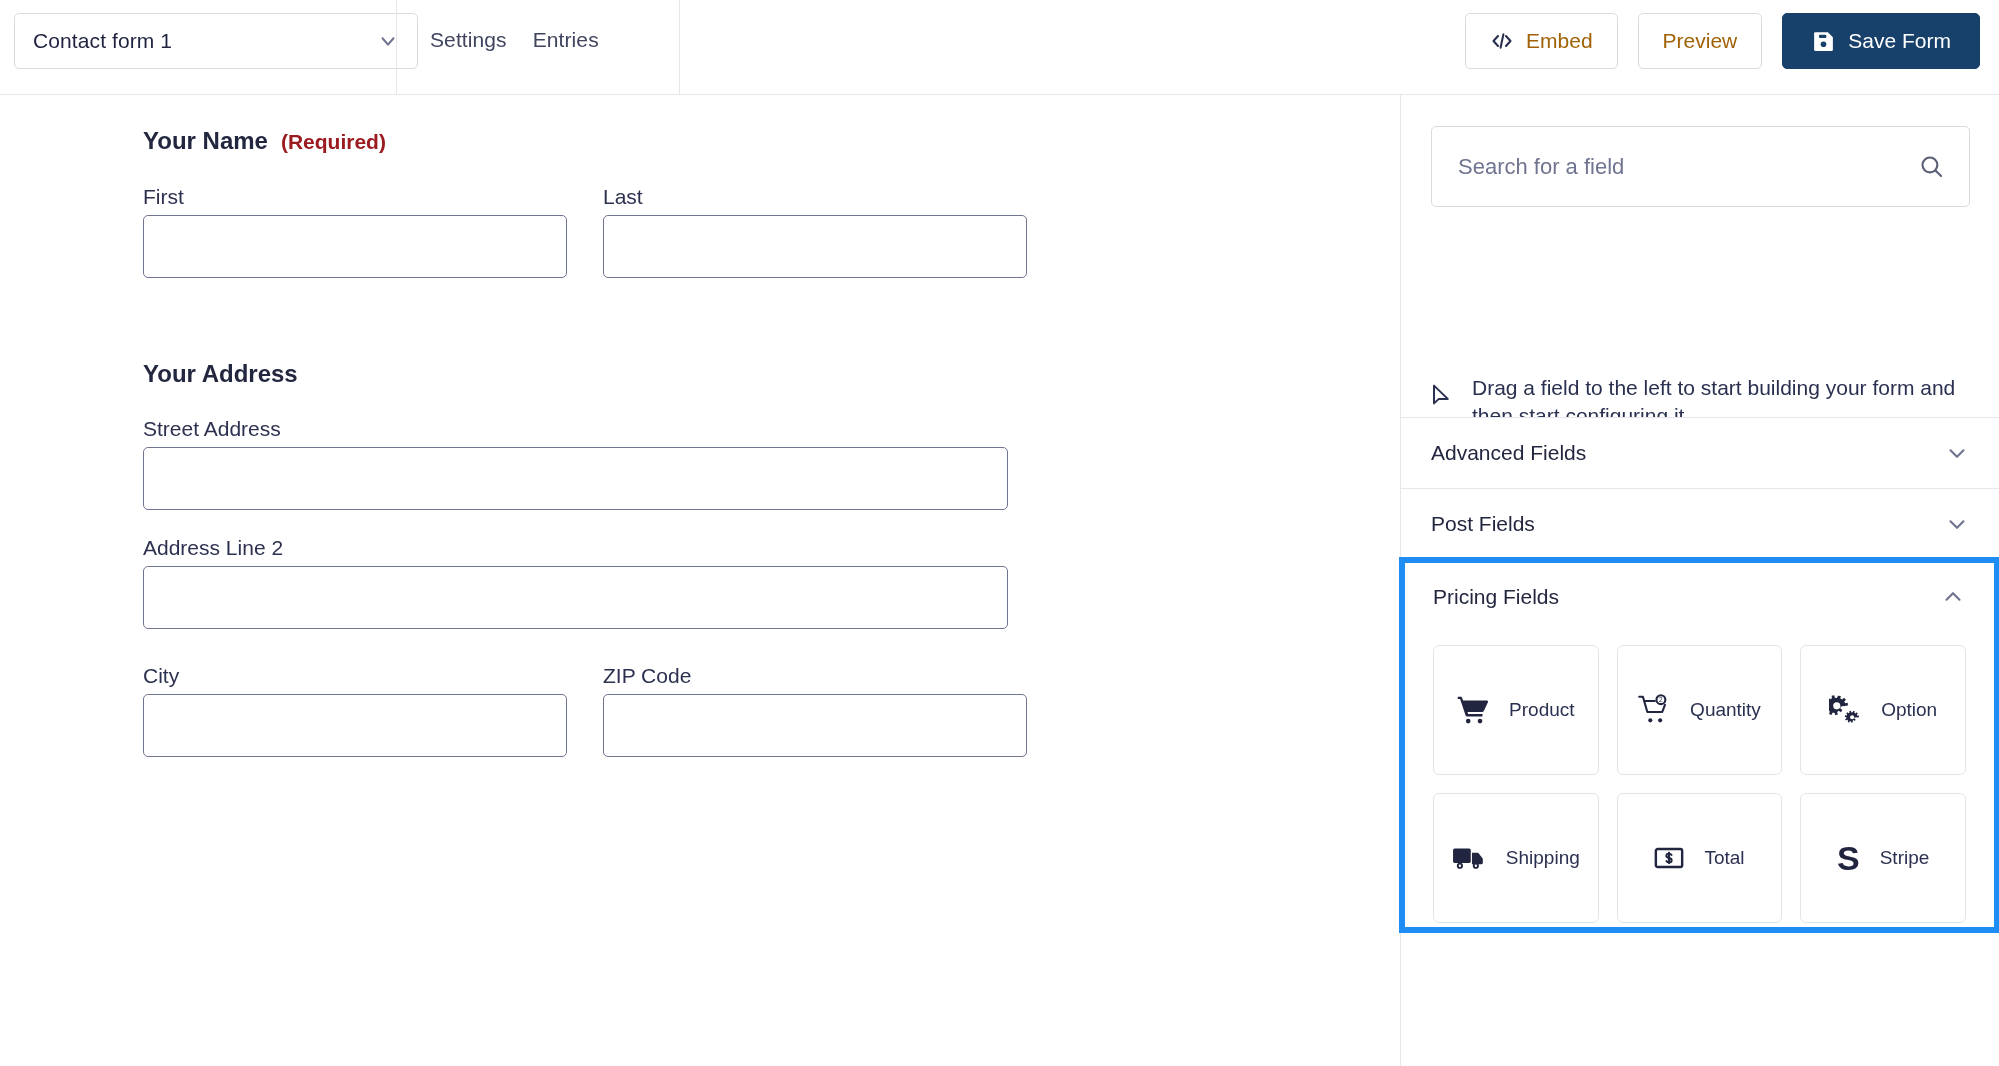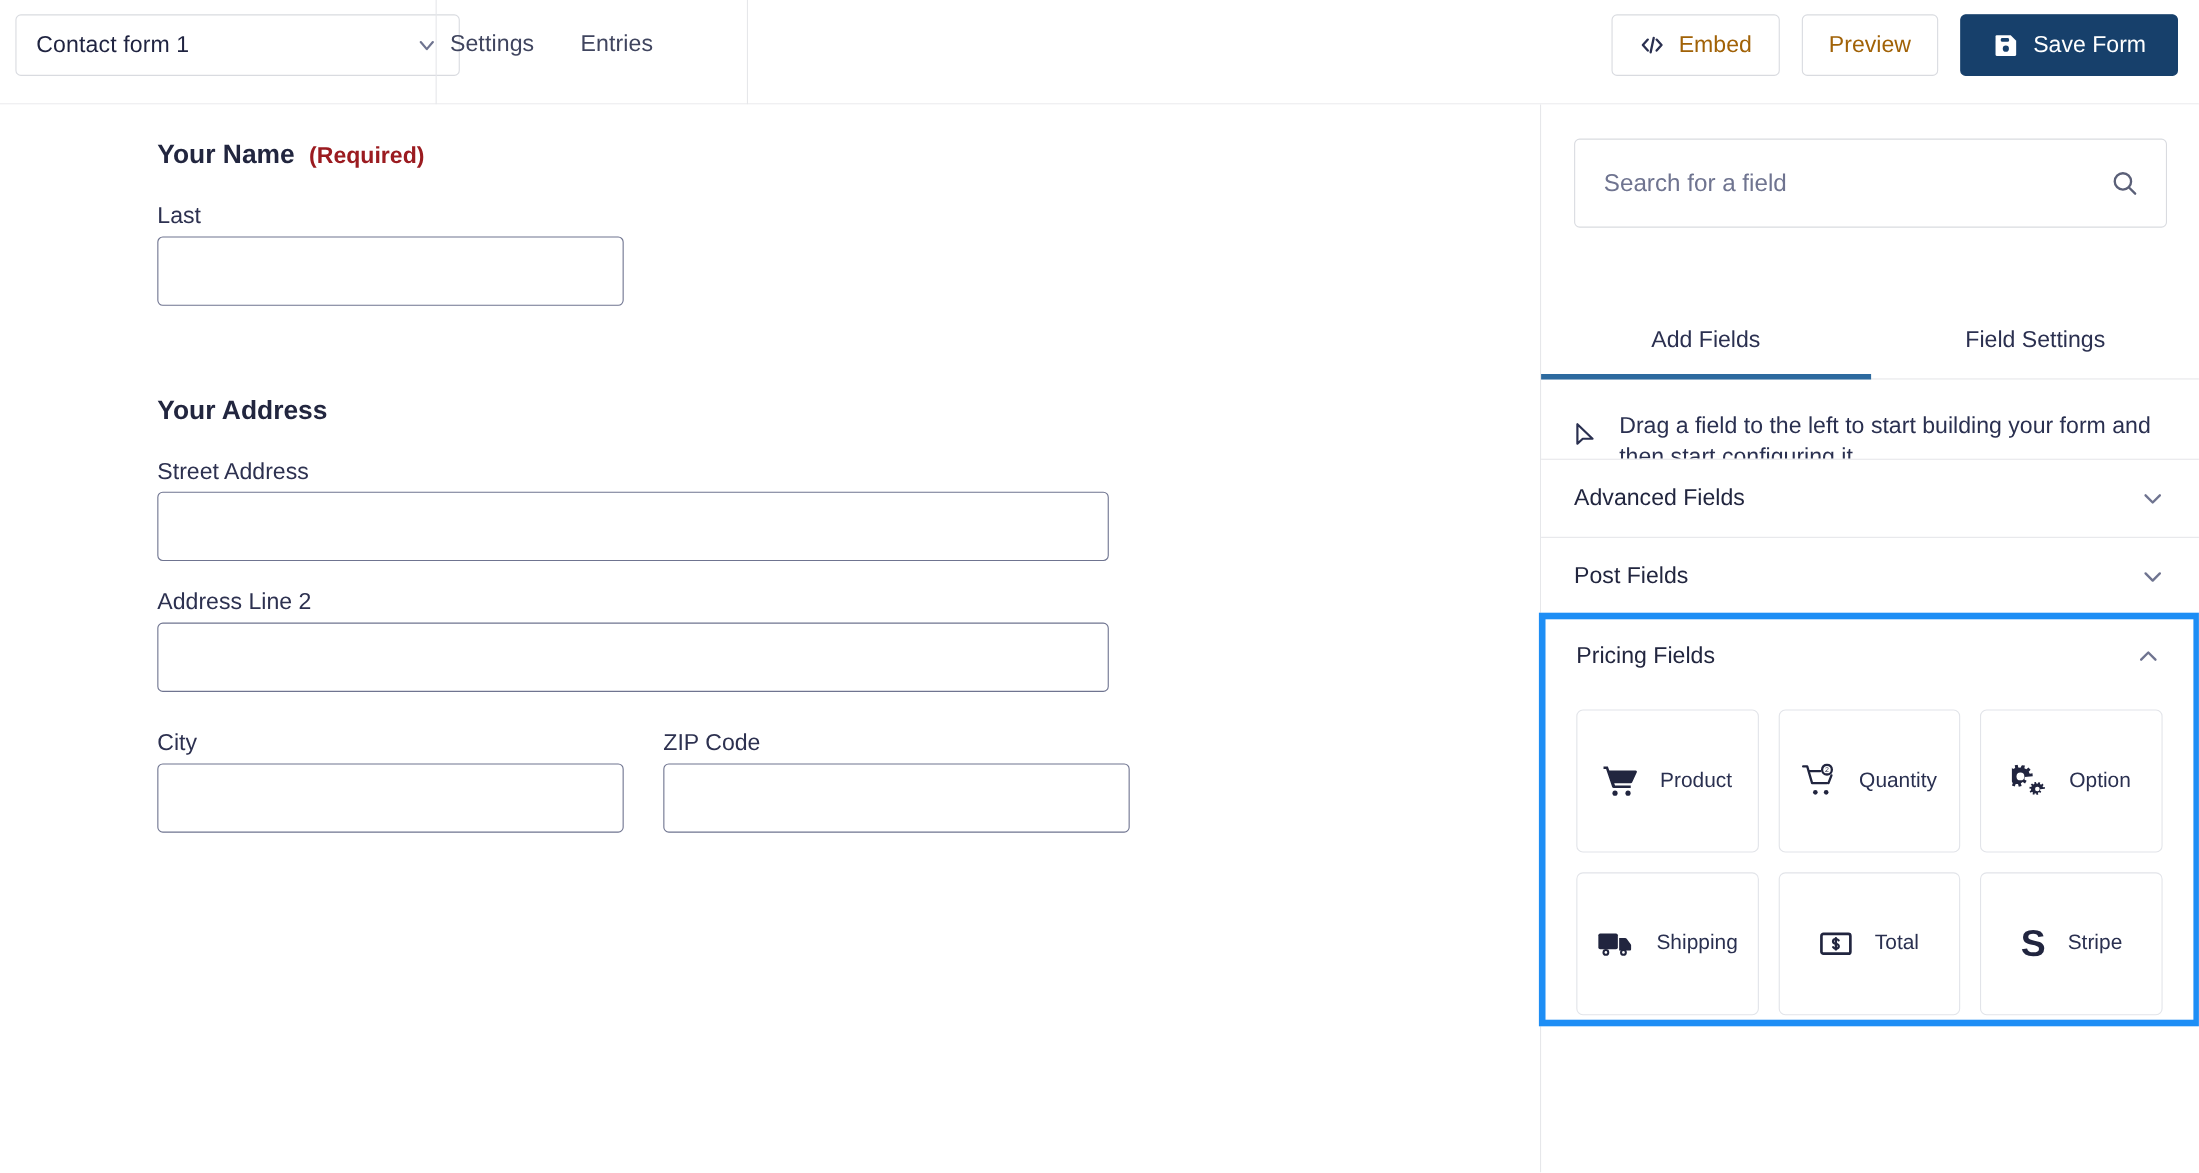--- a/index.html
+++ b/index.html
@@ -27,21 +27,21 @@
   .form-select .label {
     font-size:21px; color:#1f2340; flex:1; letter-spacing:.1px;
   }
   .caret-dn { width:22px; height:22px; color:#6f7490; }
   .topbar-divider {
     position:absolute; left:396px; top:0; width:1px; height:95px; background:#e6e7ea;
   }
   .topbar-divider2 {
     position:absolute; left:679px; top:0; width:1px; height:95px; background:#e6e7ea;
   }
-  .navtabs { position:absolute; left:409px; top:0; height:80px; display:flex; align-items:center; gap:42px;}
+  .navtabs { position:absolute; left:430px; top:0; height:80px; display:flex; align-items:center; gap:26px;}
   .navtab { font-size:21px; color:#40455f; cursor:pointer; letter-spacing:.1px;}
 
   .topbar-actions {
     position:absolute; right:19px; top:13px; height:56px; display:flex; align-items:center; gap:20px;
   }
   .btn {
     height:56px; border-radius:5px; display:flex; align-items:center; justify-content:center;
     gap:12px; padding:0 24px; font-size:21px; cursor:pointer; white-space:nowrap;
   }
   .btn-light { background:#fff; border:1px solid #d9dbe0; color:#a16207; }
@@ -198,20 +198,24 @@
   <div class="canvas">
     <div class="form-area">
 
       <div class="section-title" style="margin-top:32px;">
         <span>Your Name</span>
         <span class="required-tag">(Required)</span>
       </div>
 
       <div class="row" style="margin-top:30px;">
         <div class="col" style="width:424px;">
+          <div class="field-label">First</div>
+          <input class="text-input" type="text" placeholder="" style="">
+        </div>
+        <div class="col" style="width:424px;">
           <div class="field-label">Last</div>
           <input class="text-input" type="text" placeholder="" style="">
         </div>
       </div>
 
       <div class="section-title" style="margin-top:82px;text-align:right;">
         <span>Your Address</span>
       </div>
 
       <div class="col" style="width:865px; margin-top:29px;">
@@ -245,28 +249,20 @@
         <input type="text" placeholder="Search for a field" style="">
         <span class="search-icon">
           <svg width="27" height="27" viewBox="0 0 24 24" fill="none" stroke="currentColor" stroke-width="1.9" stroke-linecap="round">
               <circle cx="10.6" cy="10.6" r="6.6"></circle>
               <line x1="15.5" y1="15.5" x2="20.5" y2="20.5"></line>
             </svg>
         </span>
       </div>
     </div>
 
-    <div class="tabs">
-      <div class="tab active">
-        <span>Add Fields</span>
-      </div>
-      <div class="tab">
-        <span>Field Settings</span>
-      </div>
-    </div>
 
     <div class="hint">
       <span class="cursor-icon">
         <svg width="21" height="25" viewBox="0 0 16 20" fill="none" stroke="currentColor" stroke-width="1.6" stroke-linejoin="round">
             <path d="M2 1.3 L2 15.5 L5.9 11.9 L13 11.9 Z"></path>
           </svg>
       </span>
       <span class="hint-text">Drag a field to the left to start building your form and then start configuring it.</span>
     </div>
 

